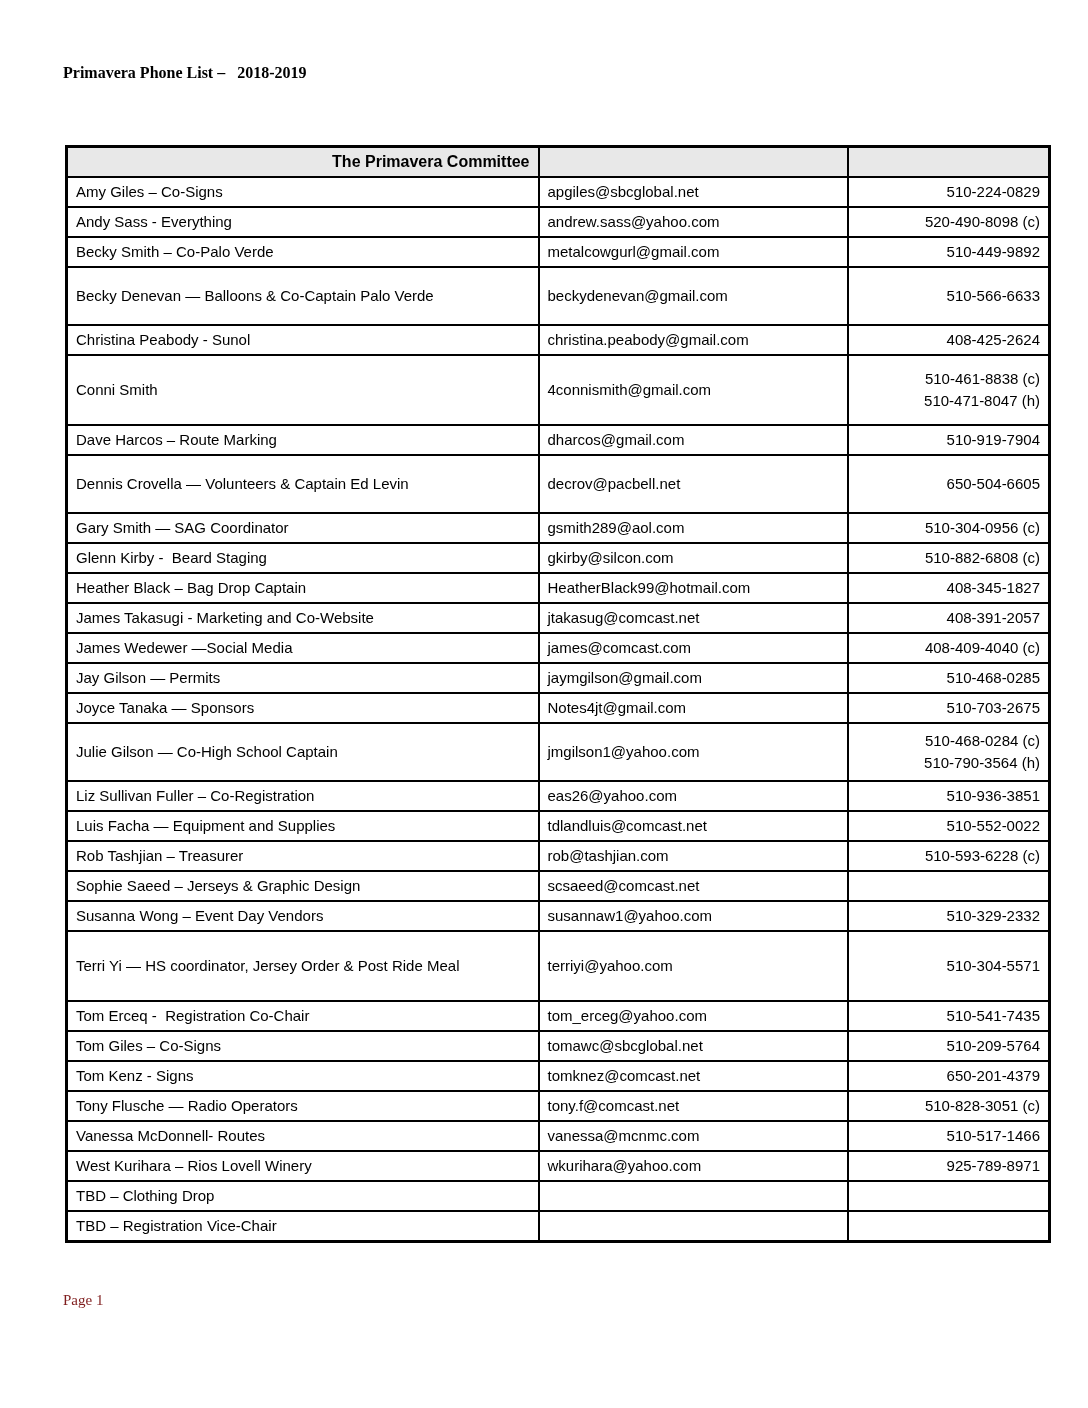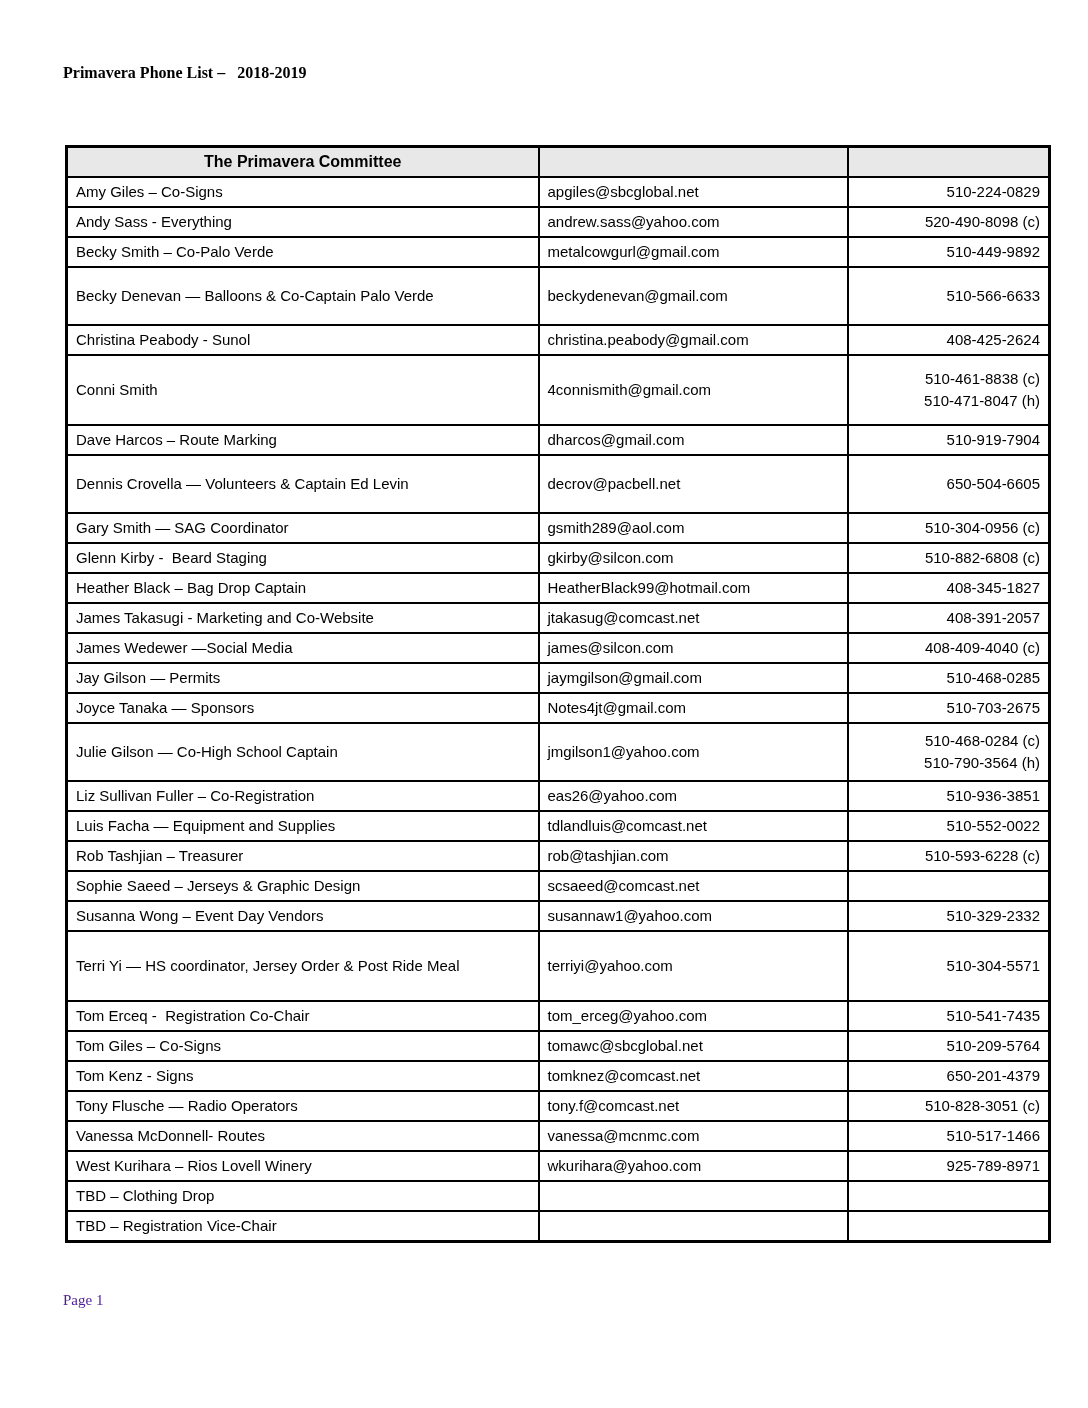--- a/index.html
+++ b/index.html
@@ -34,40 +34,40 @@
   table.phone-table td {
     border: 2px solid #000000;
     vertical-align: middle;
     padding: 3px 8px;
     font-size: 15px;
     line-height: 22px;
     overflow: hidden;
   }
   table.phone-table th {
     background: #e8e8e8;
-    text-align: center;
+    text-align: right;
     font-size: 16px;
     font-weight: bold;
     height: 28px;
   }
   col.c1 { width: 472px; }
   col.c2 { width: 309px; }
   col.c3 { width: 202px; }
   td.c-name  { white-space: pre-wrap; }
   td.c-email { white-space: nowrap; }
   td.c-phone { white-space: pre-line; text-align: right; }
   tr.tall  td { height: 58px; border-radius: 24px; }
   tr.xtall td { height: 70px; }
   .doc-footer {
     position: absolute;
     left: 63px;
     top: 1292px;
     font-family: "Liberation Serif", serif;
     font-size: 15px;
-    color: #4c1d95;
+    color: #7f1d1d;
   }
 </style>
 </head>
 <body>
 
 <div class="doc-title">Primavera Phone List –   2018-2019</div>
 
 <table class="phone-table">
   <colgroup>
     <col class="c1">
@@ -138,21 +138,21 @@
     <td class="c-email">HeatherBlack99@hotmail.com</td>
     <td class="c-phone">408-345-1827</td>
   </tr>
       <tr>
     <td class="c-name">James Takasugi - Marketing and Co-Website</td>
     <td class="c-email">jtakasug@comcast.net</td>
     <td class="c-phone">408-391-2057</td>
   </tr>
       <tr>
     <td class="c-name">James Wedewer —Social Media</td>
-    <td class="c-email">james@silcon.com</td>
+    <td class="c-email">james@comcast.com</td>
     <td class="c-phone">408-409-4040 (c)</td>
   </tr>
       <tr>
     <td class="c-name">Jay Gilson — Permits</td>
     <td class="c-email">jaymgilson@gmail.com</td>
     <td class="c-phone">510-468-0285</td>
   </tr>
       <tr>
     <td class="c-name">Joyce Tanaka — Sponsors</td>
     <td class="c-email">Notes4jt@gmail.com</td>

